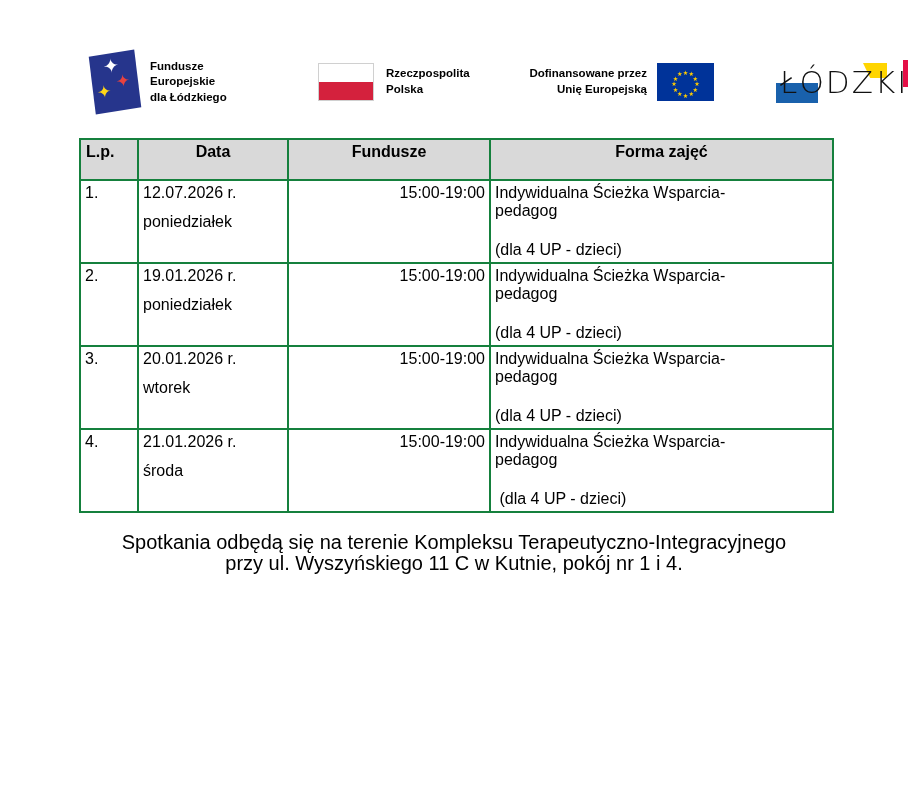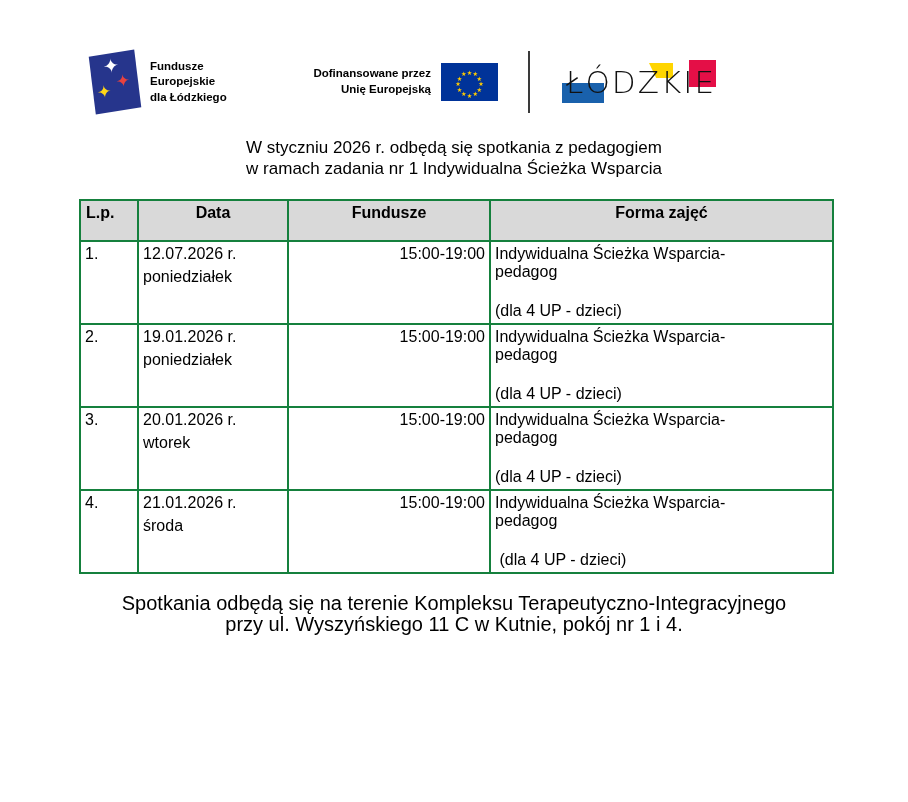--- a/index.html
+++ b/index.html
@@ -75,21 +75,21 @@
   table.schedule col.c-god  { width: 202px; }
   table.schedule col.c-for  { width: 343px; }
   table.schedule th, table.schedule td {
     border: 2px solid #15803d; vertical-align: top; padding: 3px 4px;
   }
   table.schedule th { background: #D9D9D9; height: 41px; font-size: 16px; text-align: center; }
   table.schedule th.h-lp { text-align: left; padding-left: 5px; }
   table.schedule td { height: 81px; }
   td.cell-lp { padding-left: 5px; }
   td.cell-date { padding-left: 14px; }
-  td.cell-date .day-line { margin-top: 5px; }
+  td.cell-date .day-line { margin-top: 11px; }
   td.cell-hours { text-align: right; }
   td.cell-form { padding-left: 7px; }
   td.cell-form .form-gap-line { margin-top: 21px; white-space: pre-wrap; }
 
   
   .footer { margin-top: 19px; text-align: center; font-size: 20px; line-height: 21px; }
 </style>
 </head>
 <body>
 
@@ -102,20 +102,27 @@
         <span class="star fe-star-white">✦</span>
         <span class="star fe-star-red">✦</span>
         <span class="star fe-star-yellow">✦</span>
       </div>
       <div class="logo-caption fe-caption">
         <div>Fundusze Europejskie</div>
         <div>dla Łódzkiego</div>
       </div>
     </div>
 
+    <div class="logo-block pl-block">
+      <div class="pl-flag"></div>
+      <div class="logo-caption pl-caption">
+        <div>Rzeczpospolita</div>
+        <div>Polska</div>
+      </div>
+    </div>
 
     <div class="logo-block eu-block">
       <div class="logo-caption eu-caption">
         <div>Dofinansowane przez</div>
         <div>Unię Europejską</div>
       </div>
       <svg class="eu-flag" width="57" height="38" viewBox="0 0 60 40">
         <rect width="60" height="40" fill="#003399"></rect>
         <g fill="#FFCC00" font-size="6.5" text-anchor="middle" font-family="DejaVu Sans, sans-serif">
           <text x="30" y="12.5">★</text>
@@ -138,24 +145,20 @@
 
     <div class="lodzkie">
       <div class="blue-rect"></div>
       <div class="yellow-tri"></div>
       <div class="red-square"></div>
       <div class="lodzkie-text">ŁÓDZKIE</div>
     </div>
   </div>
 
 
-  <div class="intro">
-    <div>W styczniu 2026 r. odbędą się spotkania z pedagogiem</div>
-    <div>w ramach zadania nr 1 Indywidualna Ścieżka Wsparcia</div>
-  </div>
 
   <table class="schedule">
     <colgroup>
         <col class="c-lp">
         <col class="c-data">
         <col class="c-god">
         <col class="c-for">
       </colgroup>
     <thead>
       <tr>

